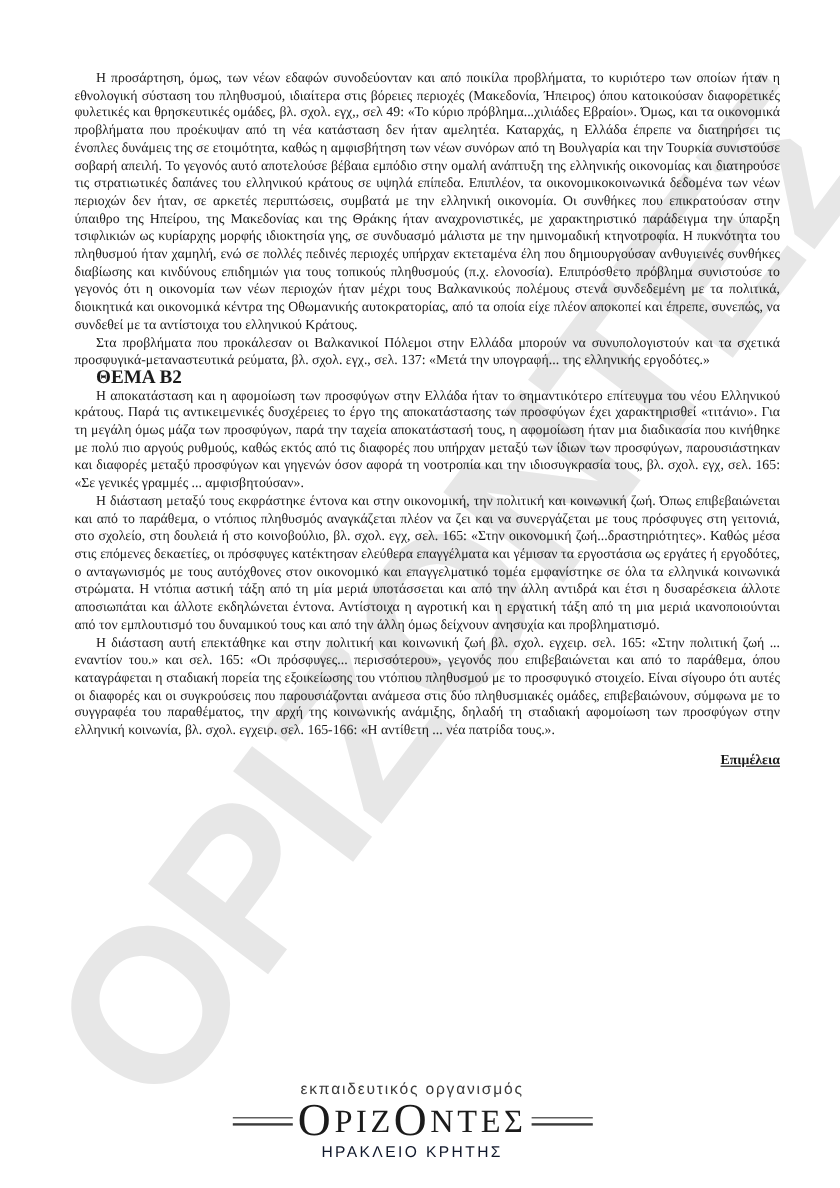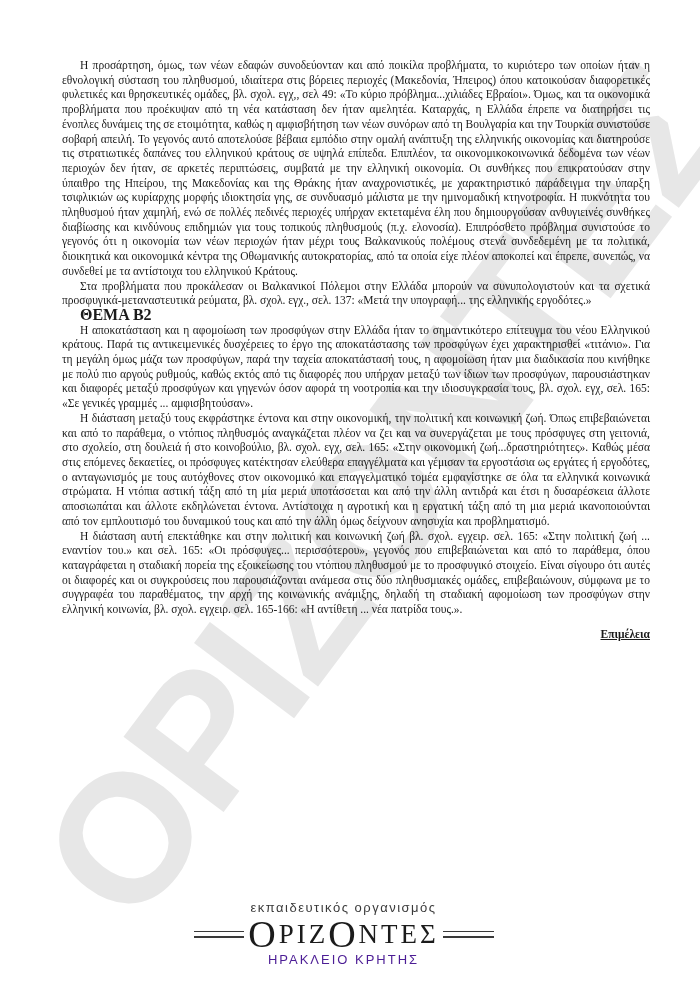--- a/index.html
+++ b/index.html
@@ -98,21 +98,21 @@
   }
   .wordmark .big-o{
     font-size:38px;
     font-weight:normal;
     line-height:34px;
   }
   .location{
     font-family:"Liberation Sans", sans-serif;
     font-size:13px;
     letter-spacing:2px;
-    color:#4c1d95;
+    color:#0f172a;
     margin-top:1px;
   }
 </style>
 </head>
 <body>
 
 <div class="page">
 
   <div class="watermark">ΟΡΙΖΟΝΤΕΣ</div>
 

